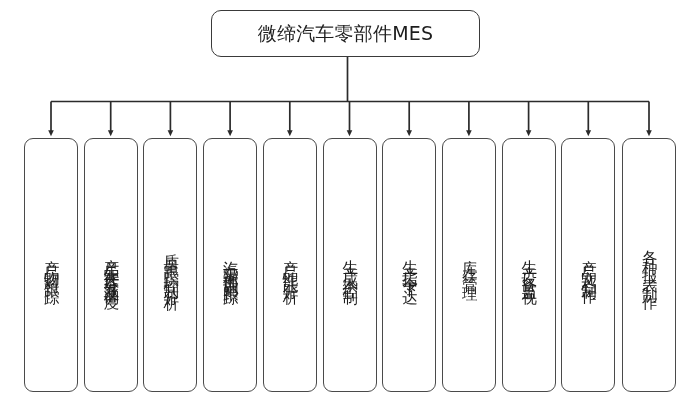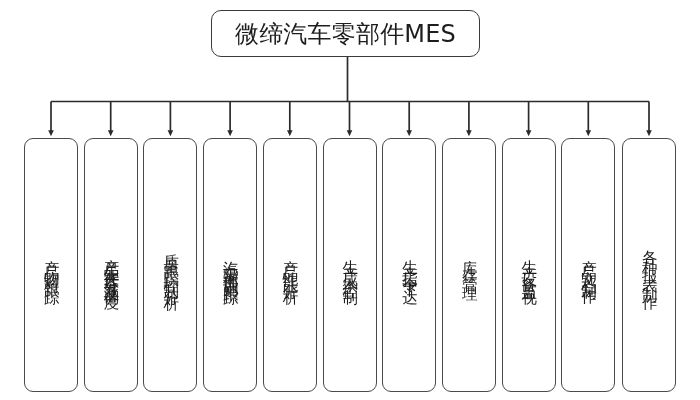--- a/index.html
+++ b/index.html
@@ -27,21 +27,21 @@
     height: 47px;
     box-sizing: border-box;
     border: 1.6px solid #3a3a3a;
     border-radius: 10px;
     background: #ffffff;
     display: flex;
     align-items: center;
     justify-content: center;
   }
   .root-label {
-    font-size: 24px;
+    font-size: 19px;
     color: #1d1d1d;
     letter-spacing: 0.2px;
     line-height: 1;
     white-space: nowrap;
   }
   .connector-svg {
     position: absolute;
     left: 0;
     top: 0;
     width: 700px;

